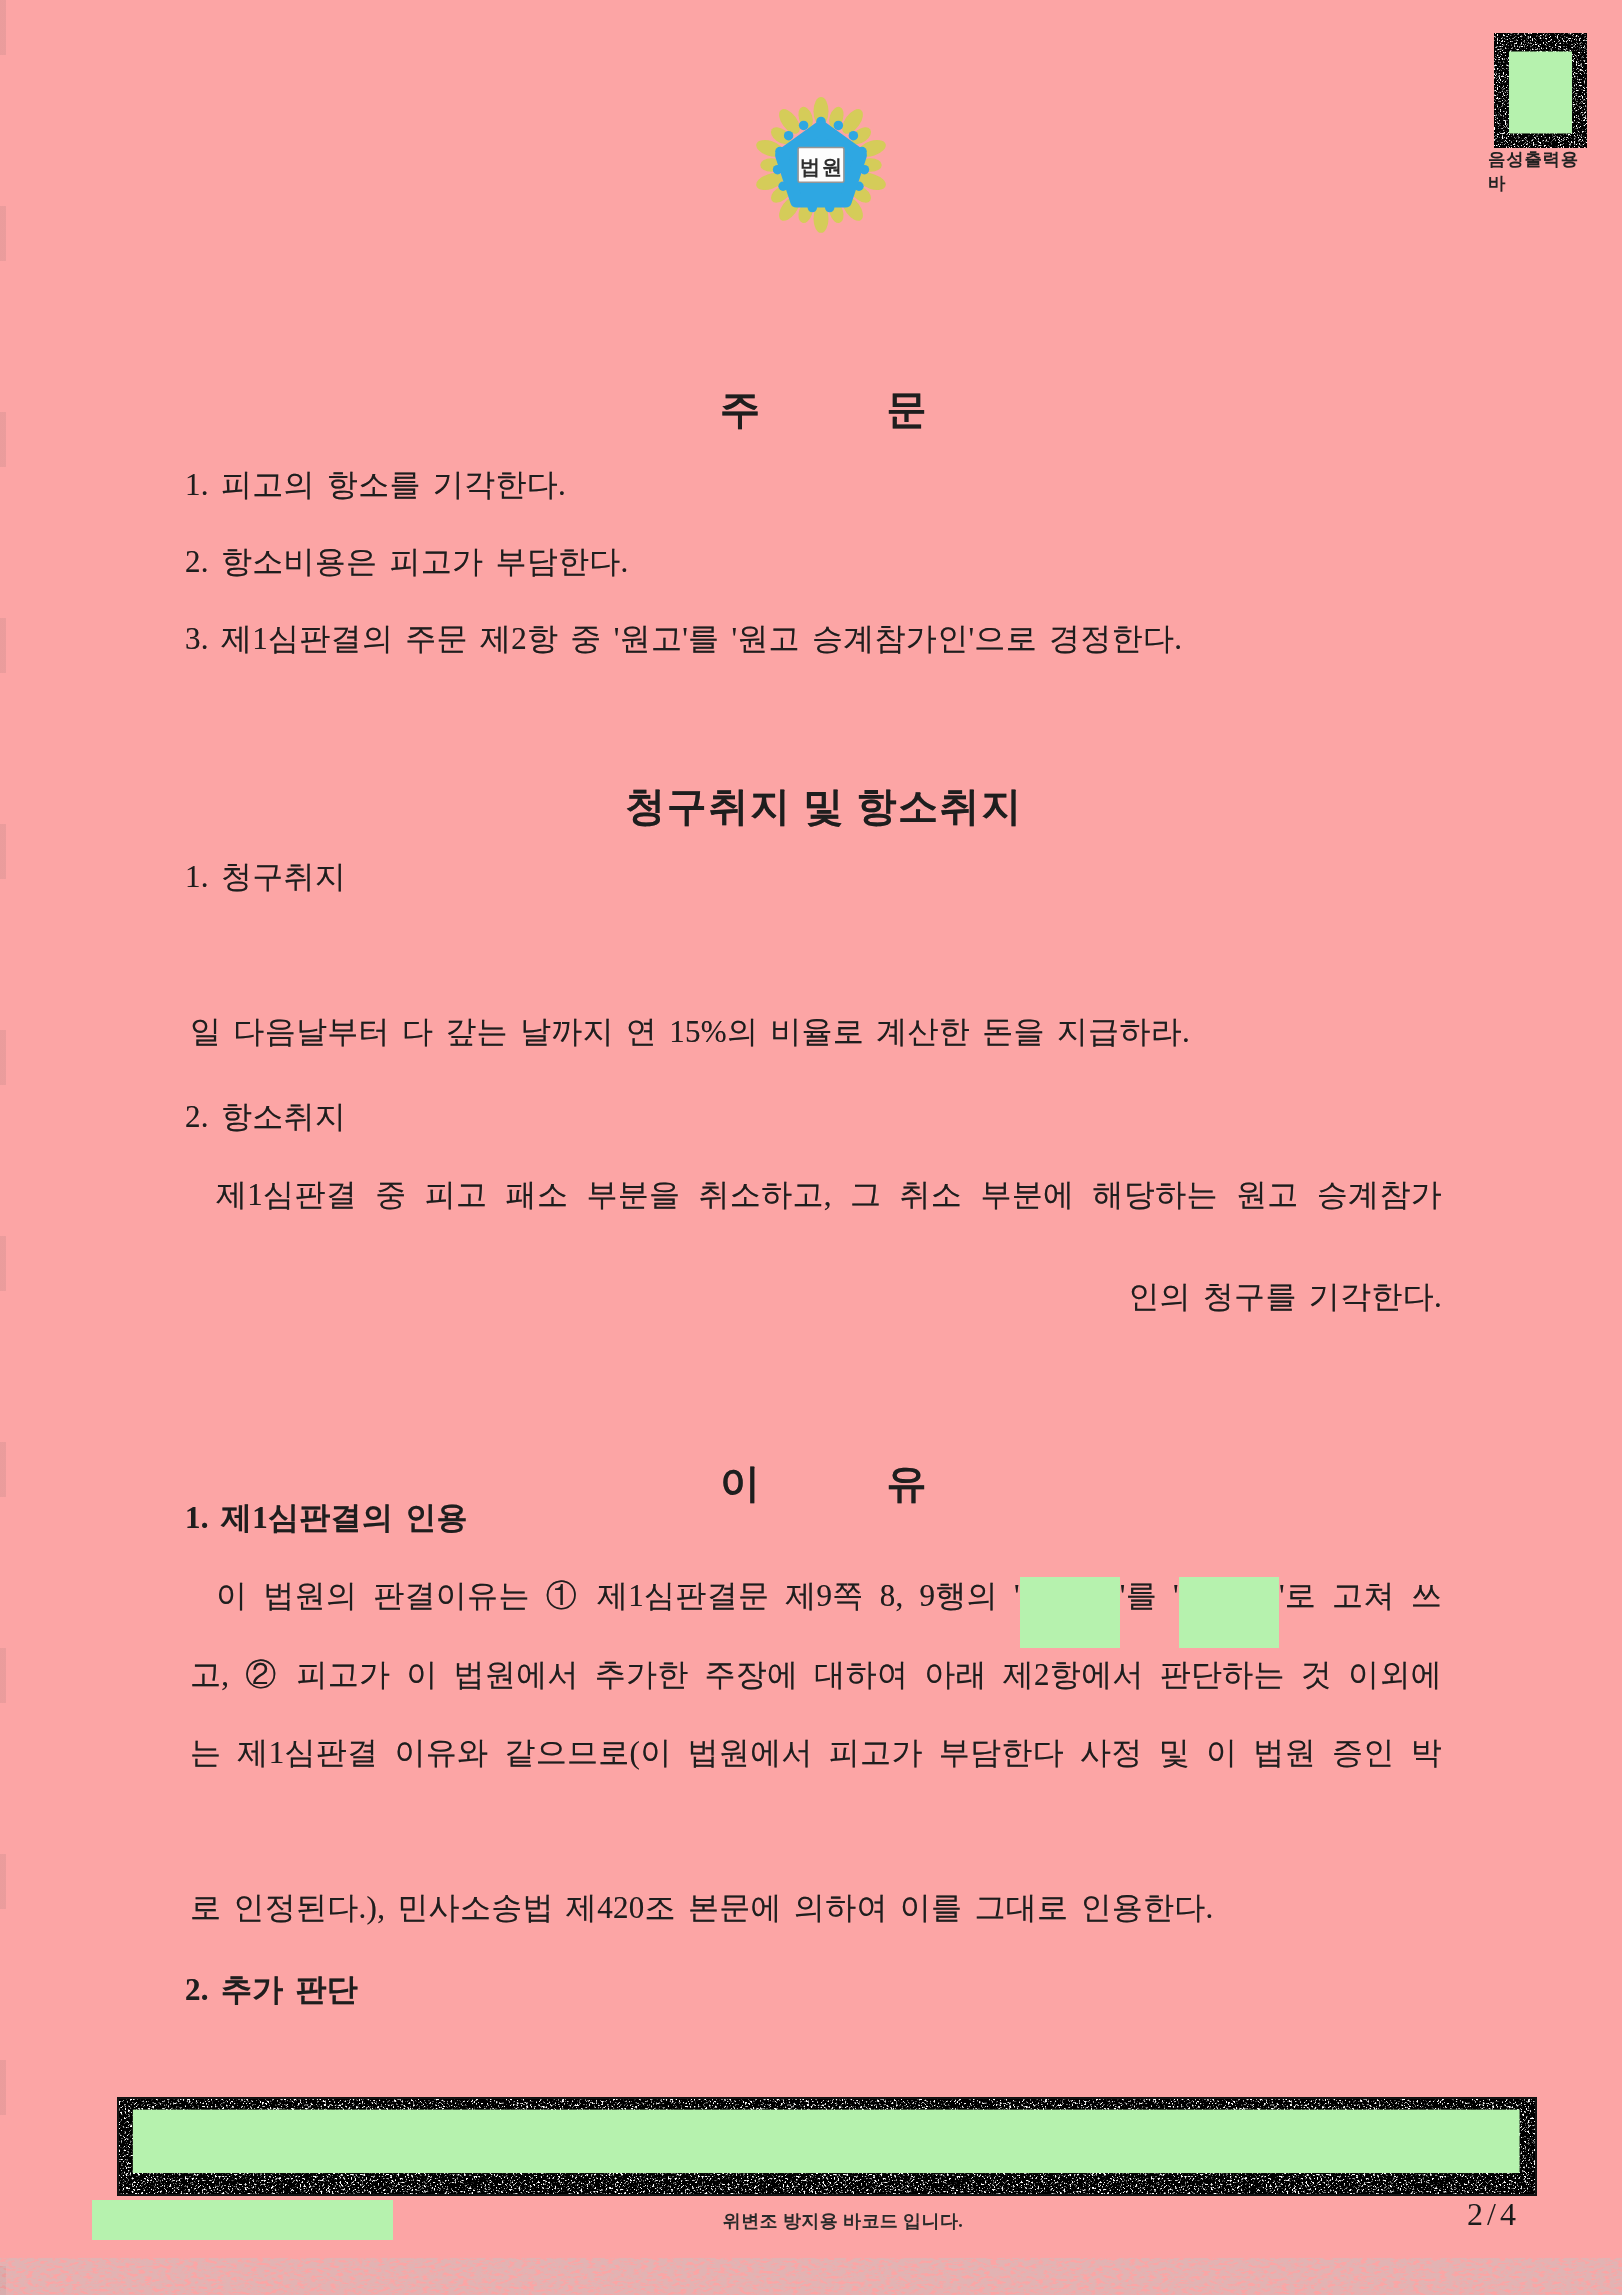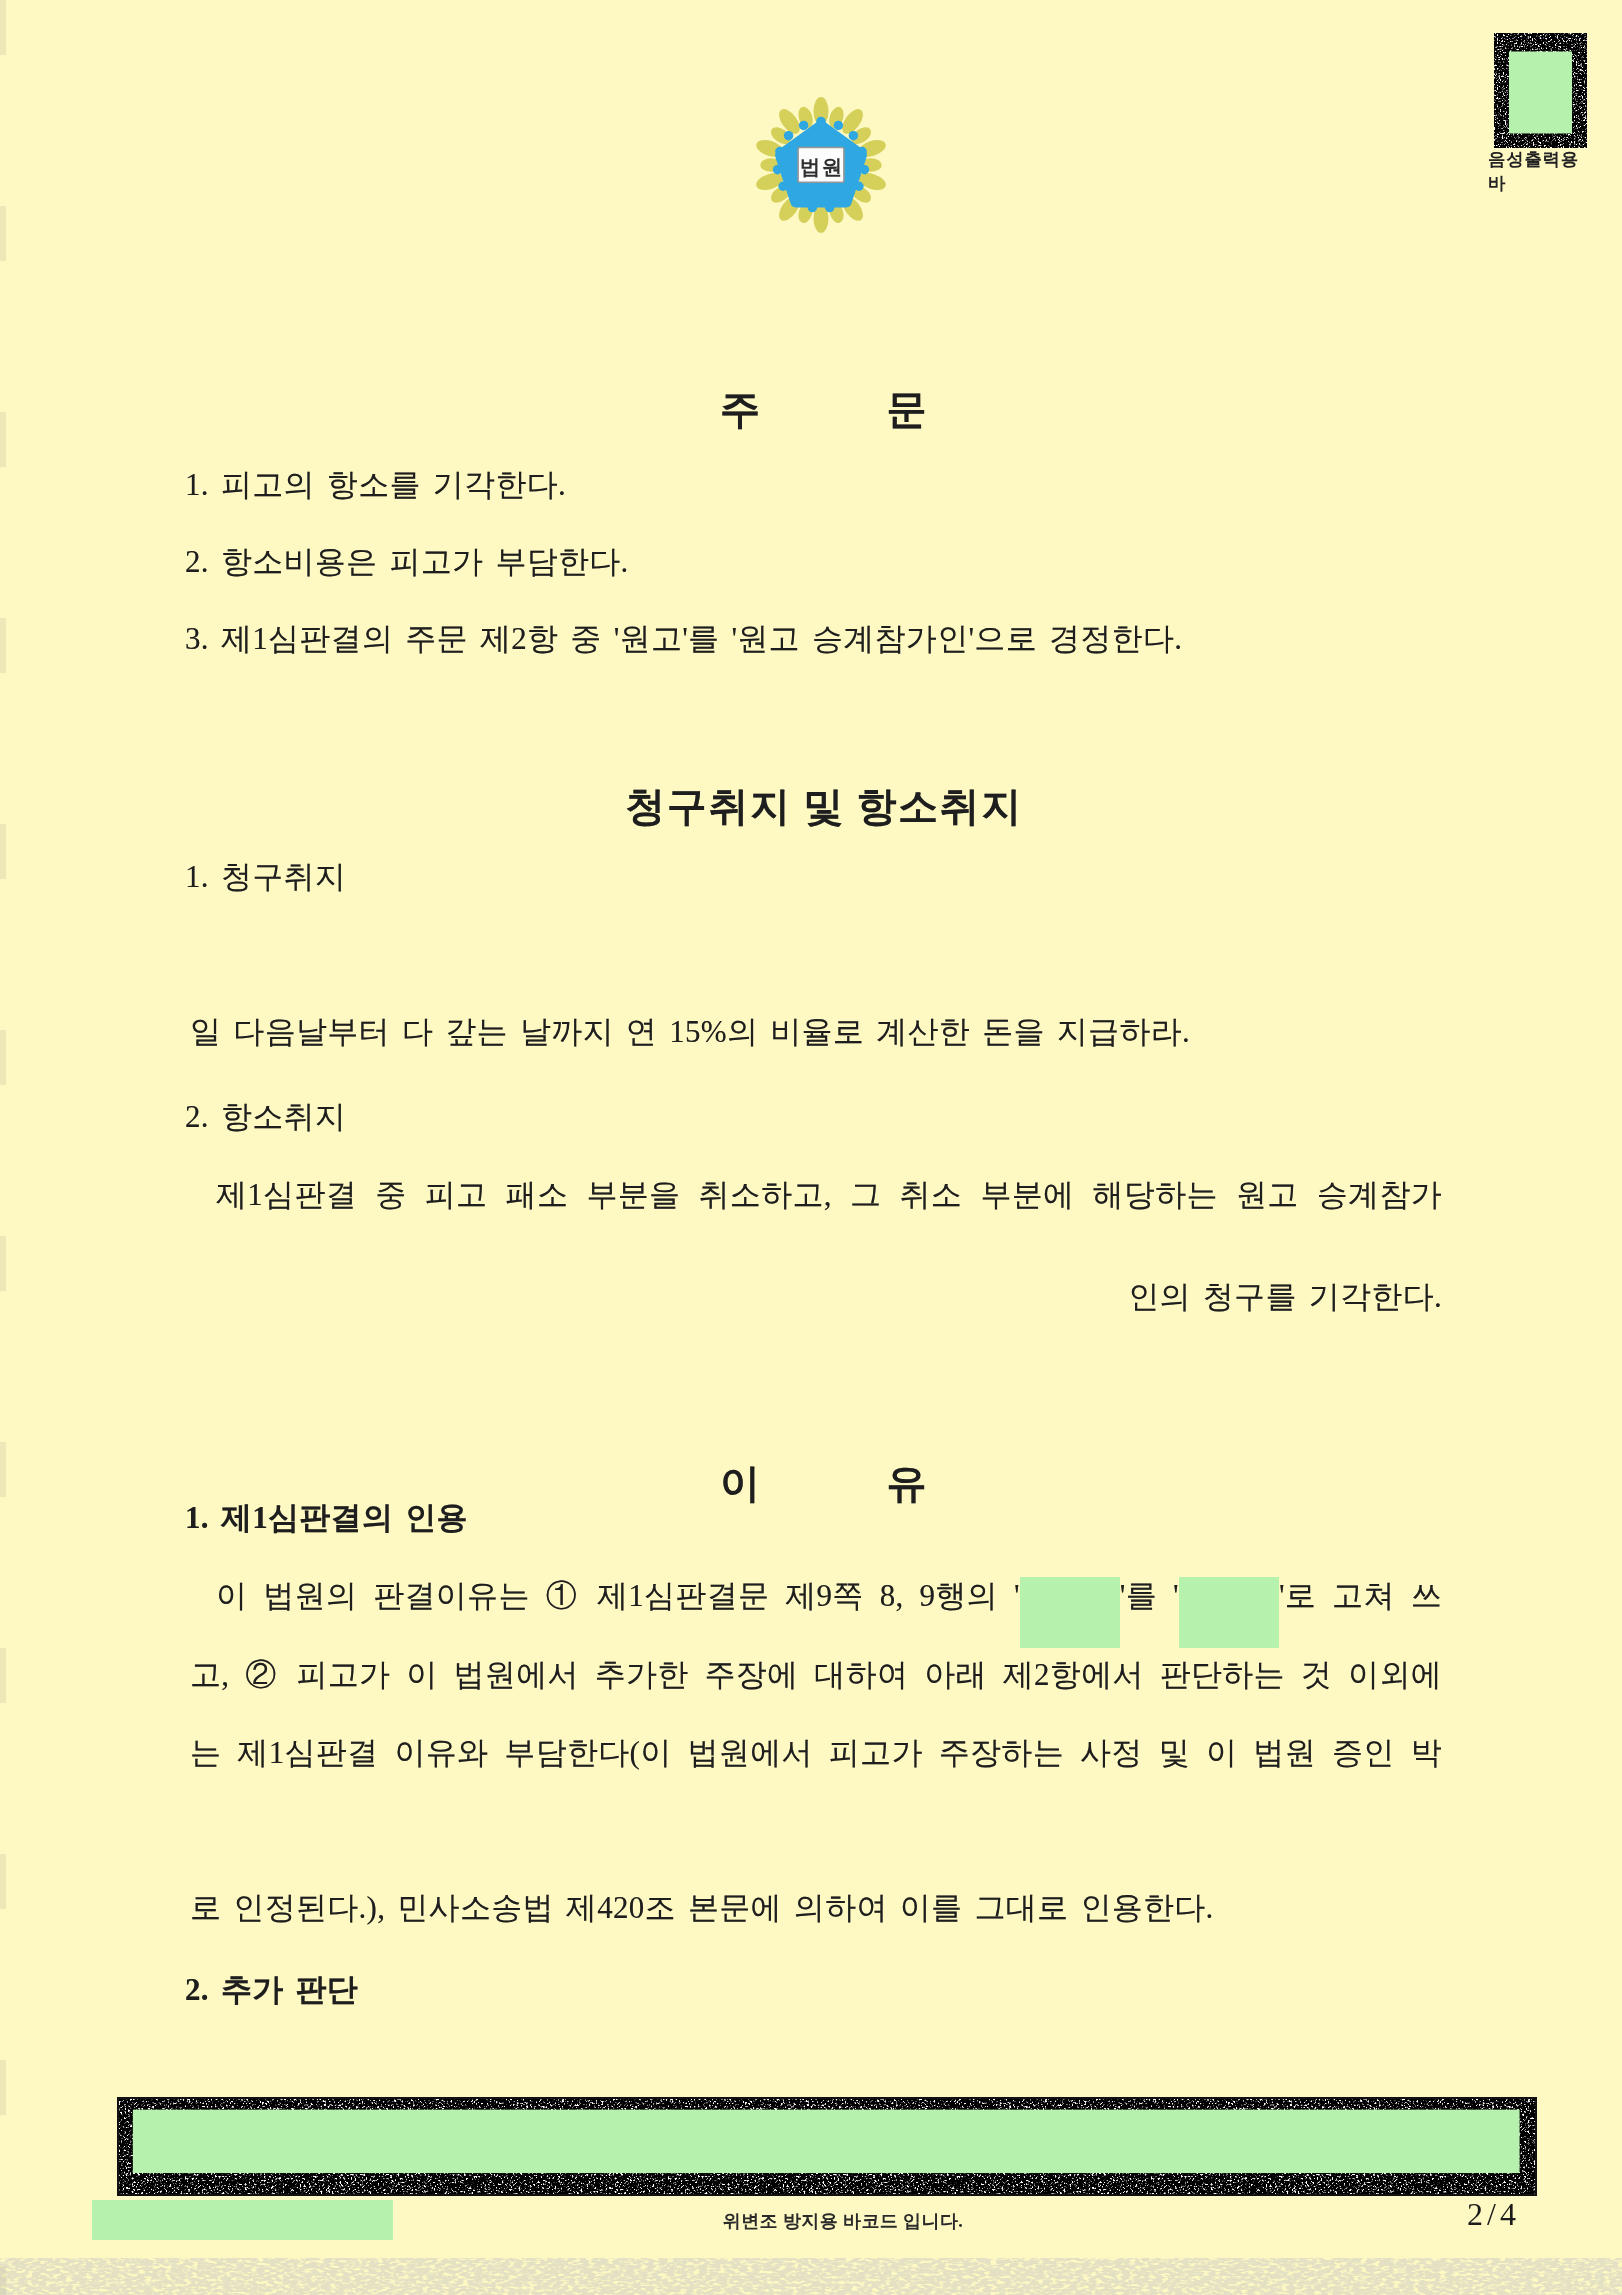--- a/index.html
+++ b/index.html
@@ -1,19 +1,19 @@
 <!DOCTYPE html>
 <html style="font-size:12.7px"><head>
 <meta charset="utf-8">
 <style>
   html,body{margin:0;padding:0;background:#e9e9e9;}
   .page{
     position:relative;
     width:1623px;height:2295px;
-    background:#fef9c3;
+    background:#fca5a5;
     font-family:"Liberation Serif","DejaVu Serif",serif;
     color:#1e1e1e;
     overflow:hidden;
   }
   
   .line{
     position:absolute;
     left:190px;width:1252px;
     font-size:31px;line-height:38px;
     letter-spacing:0.3px;word-spacing:4px;
@@ -133,21 +133,21 @@
   <div class="line items" style="top:1098px;">2. 항소취지</div>
   <div class="line just indent" style="top:1176px;">제1심판결 중 피고 패소 부분을 취소하고, 그 취소 부분에 해당하는 원고 승계참가</div>
   <div class="line" style="top:1278px;text-align:right;">인의 청구를 기각한다.</div>
 
   <div class="h-main" style="top:1456px;">이　　　유</div>
   <div class="line items bold" style="top:1499px;">1. 제1심판결의 인용</div>
 
   <div class="line just indent" style="top:1577px;height:38px;"><span>이 법원의 판결이유는 ① 제1심판결문 제9쪽 8, 9행의 '</span><span class="redact-inline"></span><span>'를 '</span><span class="redact-inline"></span><span>'로 고쳐 쓰</span></div>
 
   <div class="line just" style="top:1656px;">고, ② 피고가 이 법원에서 추가한 주장에 대하여 아래 제2항에서 판단하는 것 이외에</div>
-  <div class="line just" style="top:1734px;">는 제1심판결 이유와 부담한다(이 법원에서 피고가 주장하는 사정 및 이 법원 증인 박</div>
+  <div class="line just" style="top:1734px;">는 제1심판결 이유와 같으므로(이 법원에서 피고가 부담한다 사정 및 이 법원 증인 박</div>
   <div class="line" style="top:1889px;">로 인정된다.), 민사소송법 제420조 본문에 의하여 이를 그대로 인용한다.</div>
   <div class="line items bold" style="top:1971px;">2. 추가 판단</div>
 
   <svg class="barcode-strip" viewBox="0 0 1792 125" preserveAspectRatio="none" aria-hidden="true">
     <defs>
       <filter id="fnoise2" x="0" y="0" width="100%" height="100%">
         <feTurbulence type="fractalNoise" baseFrequency="0.42" numOctaves="2" seed="7"></feTurbulence>
         <feColorMatrix type="matrix" values="0 0 0 0 0  0 0 0 0 0  0 0 0 0 0  4 4 4 0 -4.6"></feColorMatrix>
       </filter>
     </defs>

